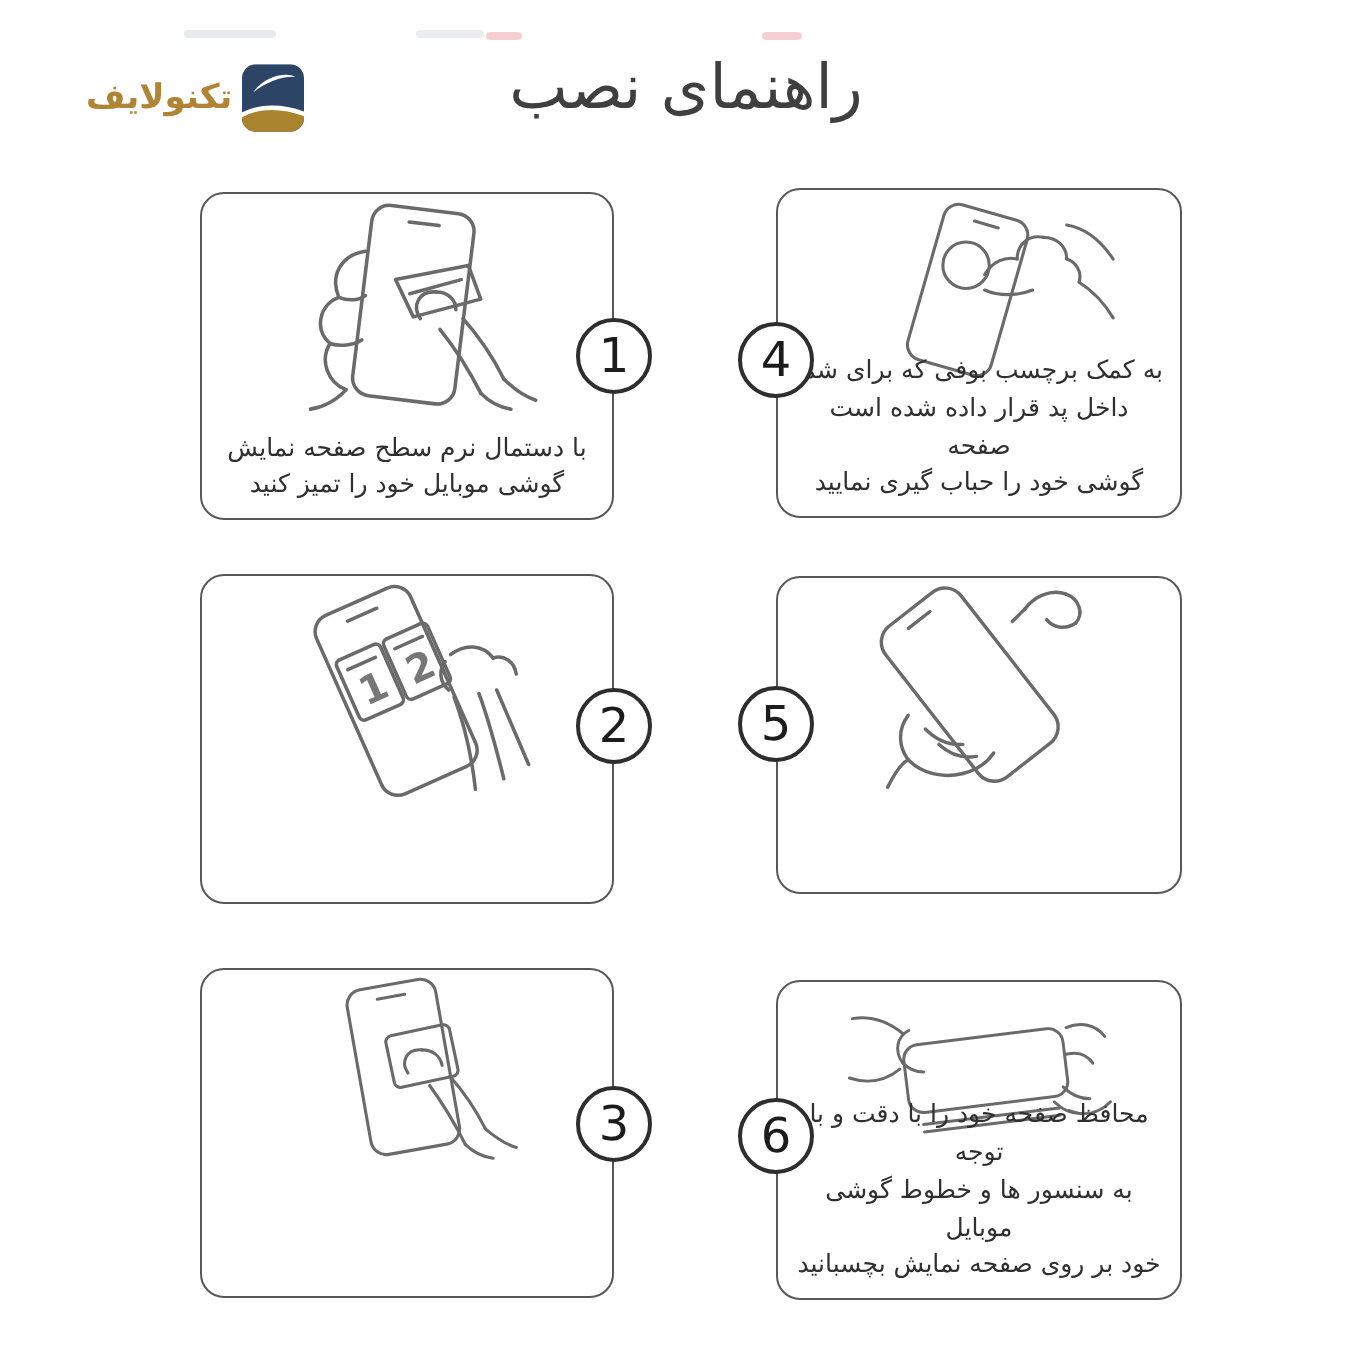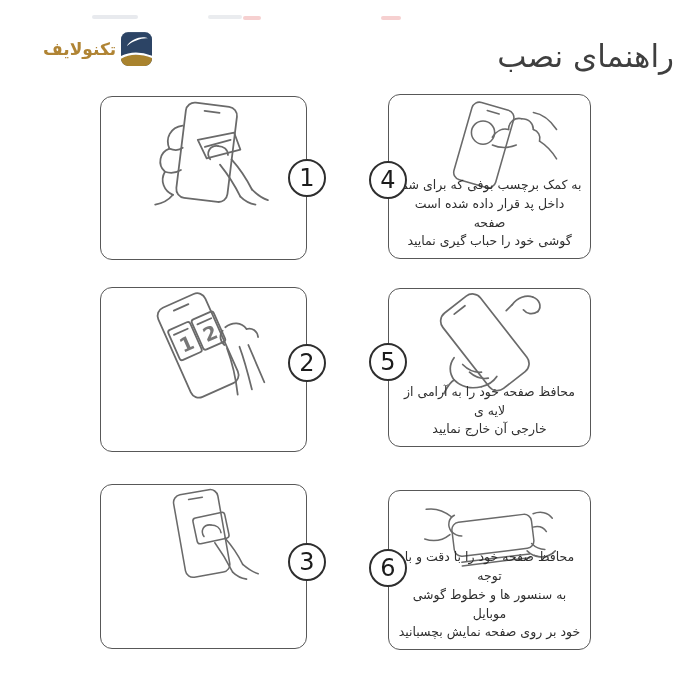--- a/index.html
+++ b/index.html
@@ -9,21 +9,21 @@
   .top-mark{position:absolute;height:4px;border-radius:2px;}
   .tm1{left:92px;top:15px;width:46px;background:rgba(190,195,205,.35);}
   .tm2{left:208px;top:15px;width:34px;background:rgba(195,200,210,.35);}
   .tm3{left:243px;top:16px;width:18px;background:rgba(235,150,150,.45);}
   .tm4{left:381px;top:16px;width:20px;background:rgba(235,150,150,.45);}
 
   
   .logo{position:absolute;left:43px;top:32px;display:flex;align-items:center;gap:5px;}
   .logo-text{color:#b08434;font-size:17px;font-weight:bold;direction:rtl;line-height:1;}
   .logo-icon{display:block;}
-  .title{position:absolute;left:0;right:0;top:26px;margin:12px;
+  .title{position:absolute;left:0;right:0;top:26px;margin:0;text-align:center;
          direction:rtl;font-size:31px;font-weight:normal;color:#3f3f3f;}
 
   
   .card{position:absolute;background:#fff;border:1.5px solid #585858;border-radius:12px;}
   .card1{left:100px;top:96px;width:205px;height:162px;}
   .card2{left:100px;top:287px;width:205px;height:163px;}
   .card3{left:100px;top:484px;width:205px;height:163px;}
   .card4{left:388px;top:94px;width:201px;height:163px;}
   .card5{left:388px;top:288px;width:201px;height:157px;}
   .card6{left:388px;top:490px;width:201px;height:158px;}
@@ -93,20 +93,22 @@
           <line x1="101" y1="54" x2="130" y2="46"></line>
           <path d="M107 68 C 102 61 106 52 116 53"></path>
           <path d="M116 53 C 122 53 127 57 127 63"></path>
           <path d="M118 74 C 126 84 134 96 141 110"></path>
           <path d="M131 68 C 140 78 148 90 154 102"></path>
           <path d="M141 110 C 146 115 152 118 158 119"></path>
           <path d="M154 102 C 160 108 166 112 172 114"></path>
         </g>
       </svg>
     </div>
+    <p class="caption">با دستمال نرم سطح صفحه نمایش
+گوشی موبایل خود را تمیز کنید</p>
   </section>
 
   <section class="card card4">
     <div class="badge badge-left b4">
       <span>4</span>
     </div>
     <div class="illus">
       <svg width="186" height="96" viewBox="0 0 200 124" preserveAspectRatio="xMidYMid meet">
         <g class="art">
           <g transform="rotate(16 92 62)">
@@ -174,22 +176,20 @@
           <path d="M126 16 L 119 23"></path>
           <path d="M58 78 C 52 86 52 96 58 104"></path>
           <path d="M58 104 C 66 112 78 115 90 112"></path>
           <path d="M68 86 q 10 10 22 9"></path>
           <path d="M76 95 q 10 9 22 7"></path>
           <path d="M90 112 C 98 110 104 106 108 100"></path>
           <path d="M46 120 C 50 112 54 106 58 104"></path>
         </g>
       </svg>
     </div>
-    <p class="caption">محافظ صفحه خود را به آرامی از لایه ی
-خارجی آن خارج نمایید</p>
   </section>
 
   <section class="card card3">
     <div class="badge badge-right b3">
       <span>3</span>
     </div>
     <div class="illus">
       <svg width="190" height="96" viewBox="0 0 200 124" preserveAspectRatio="xMidYMid meet">
         <g class="art">
           <g transform="rotate(-10 97 60)">

